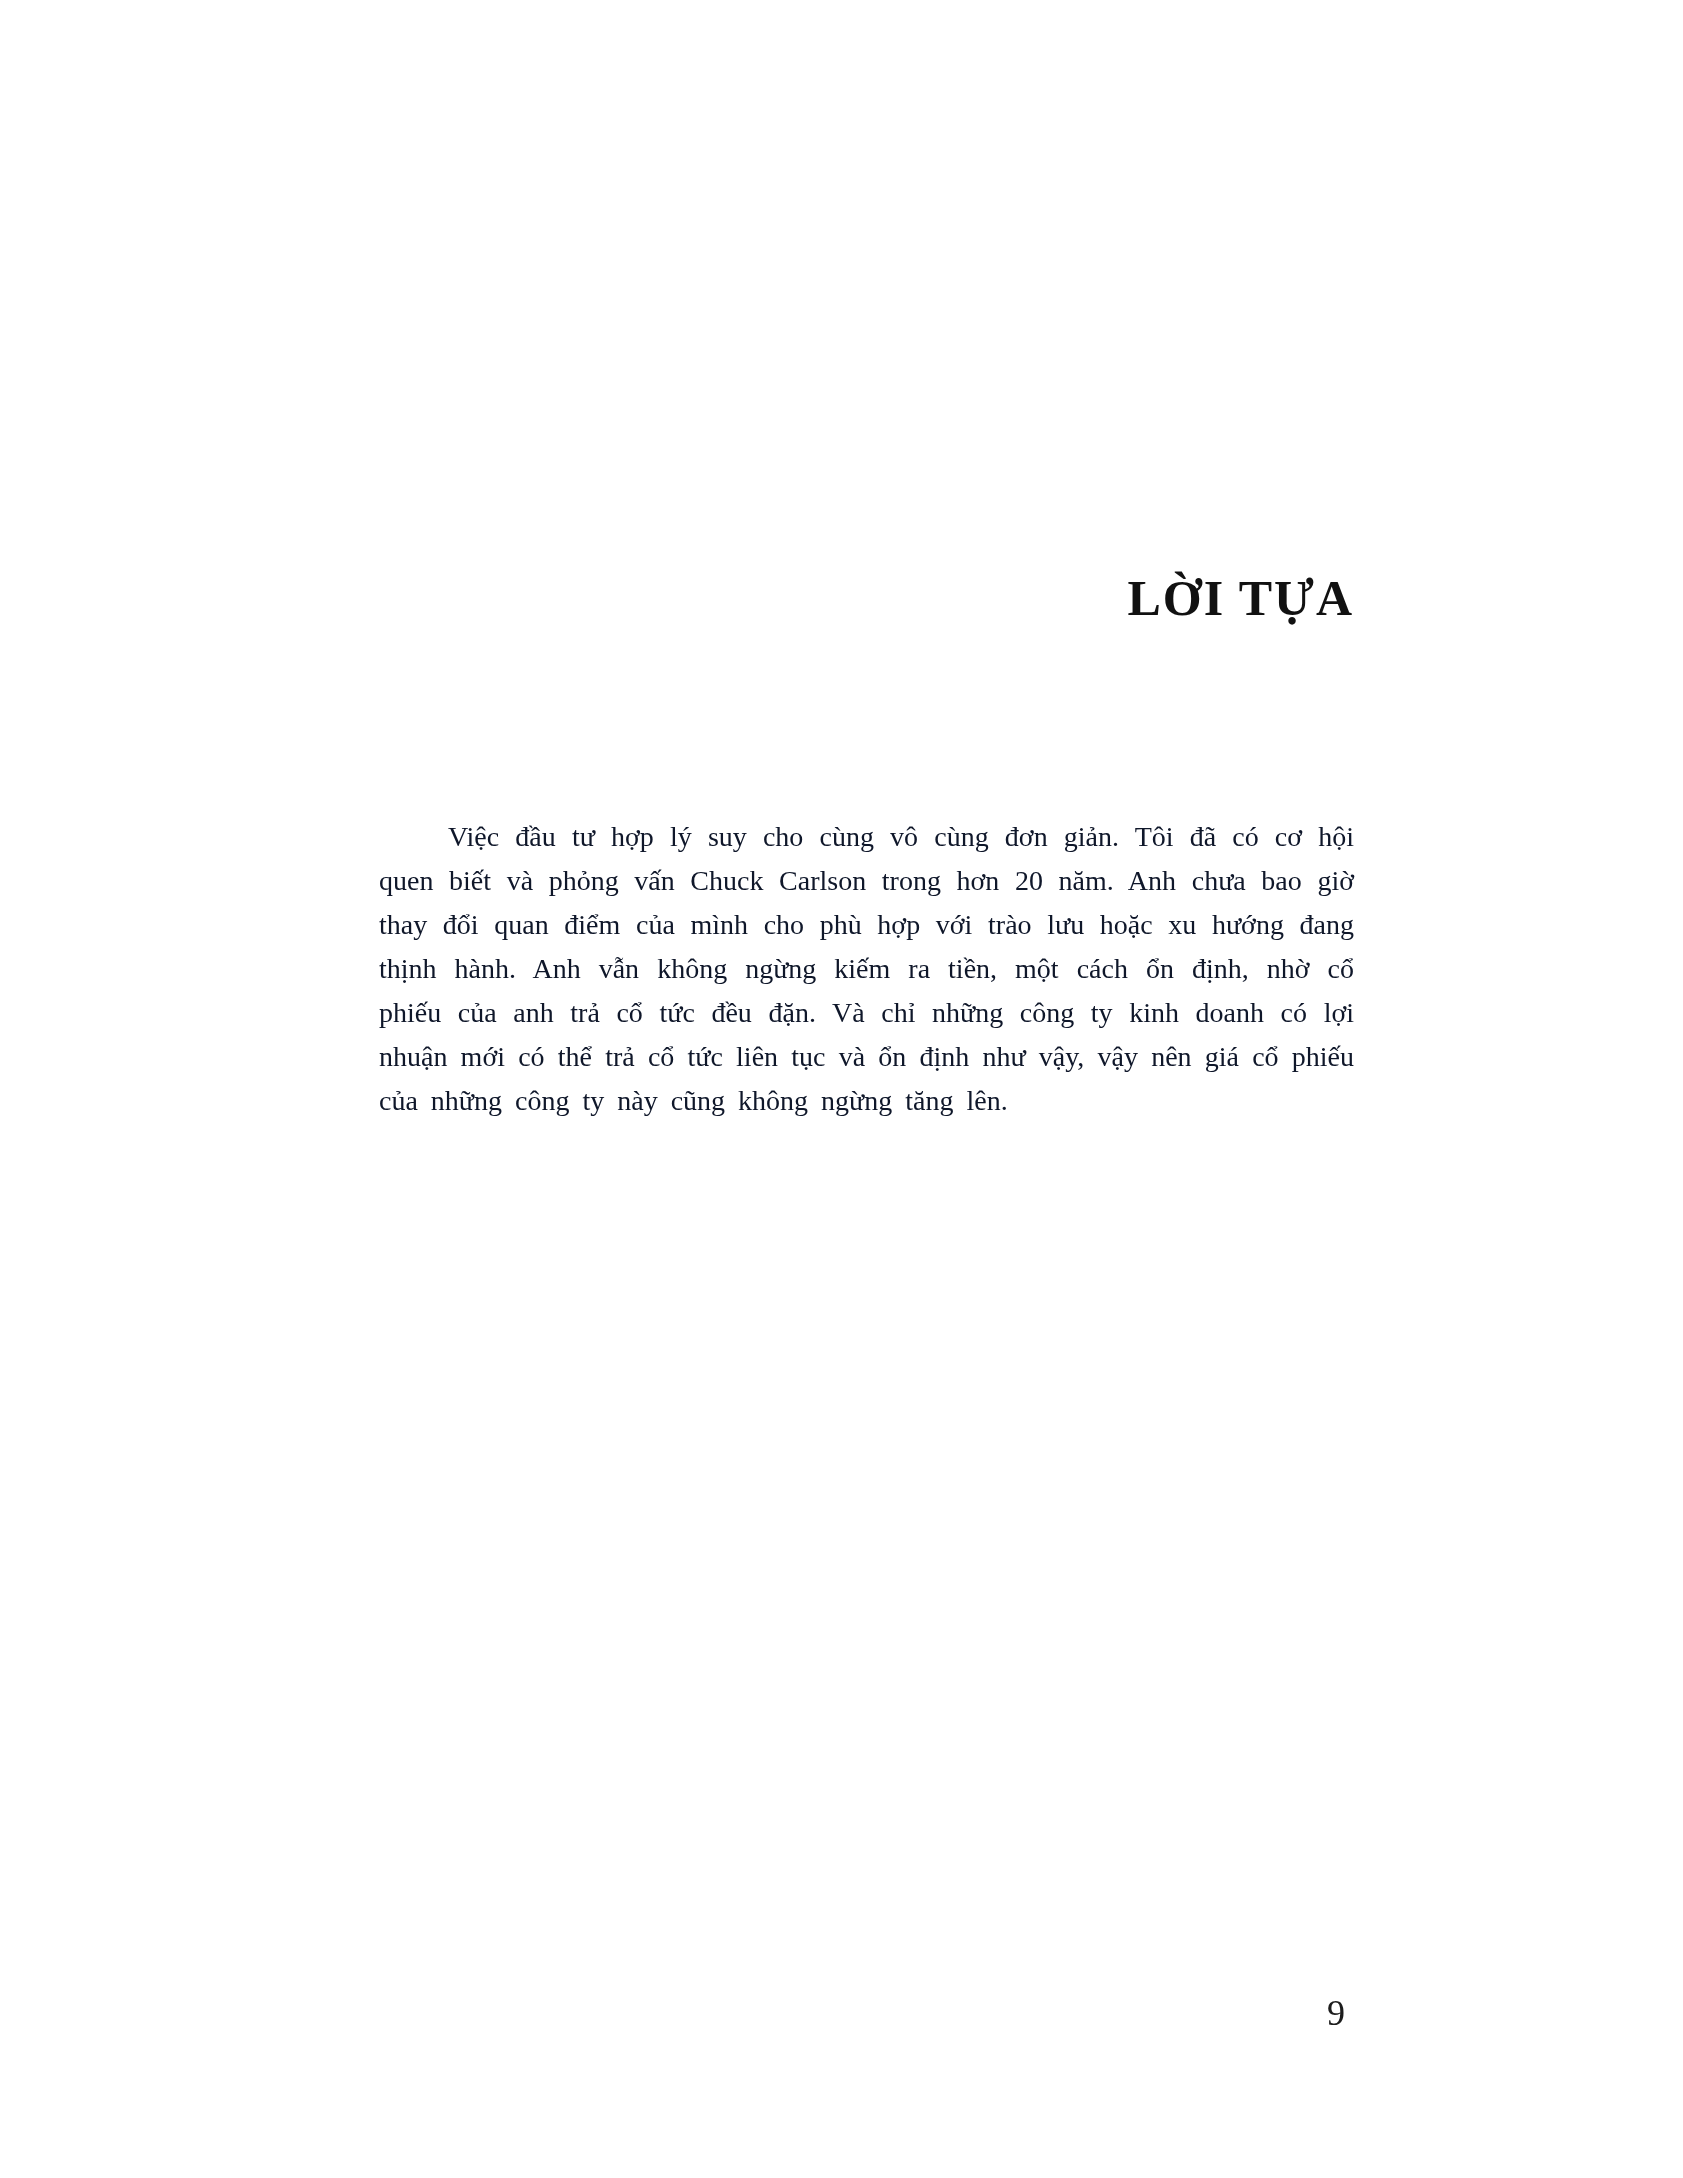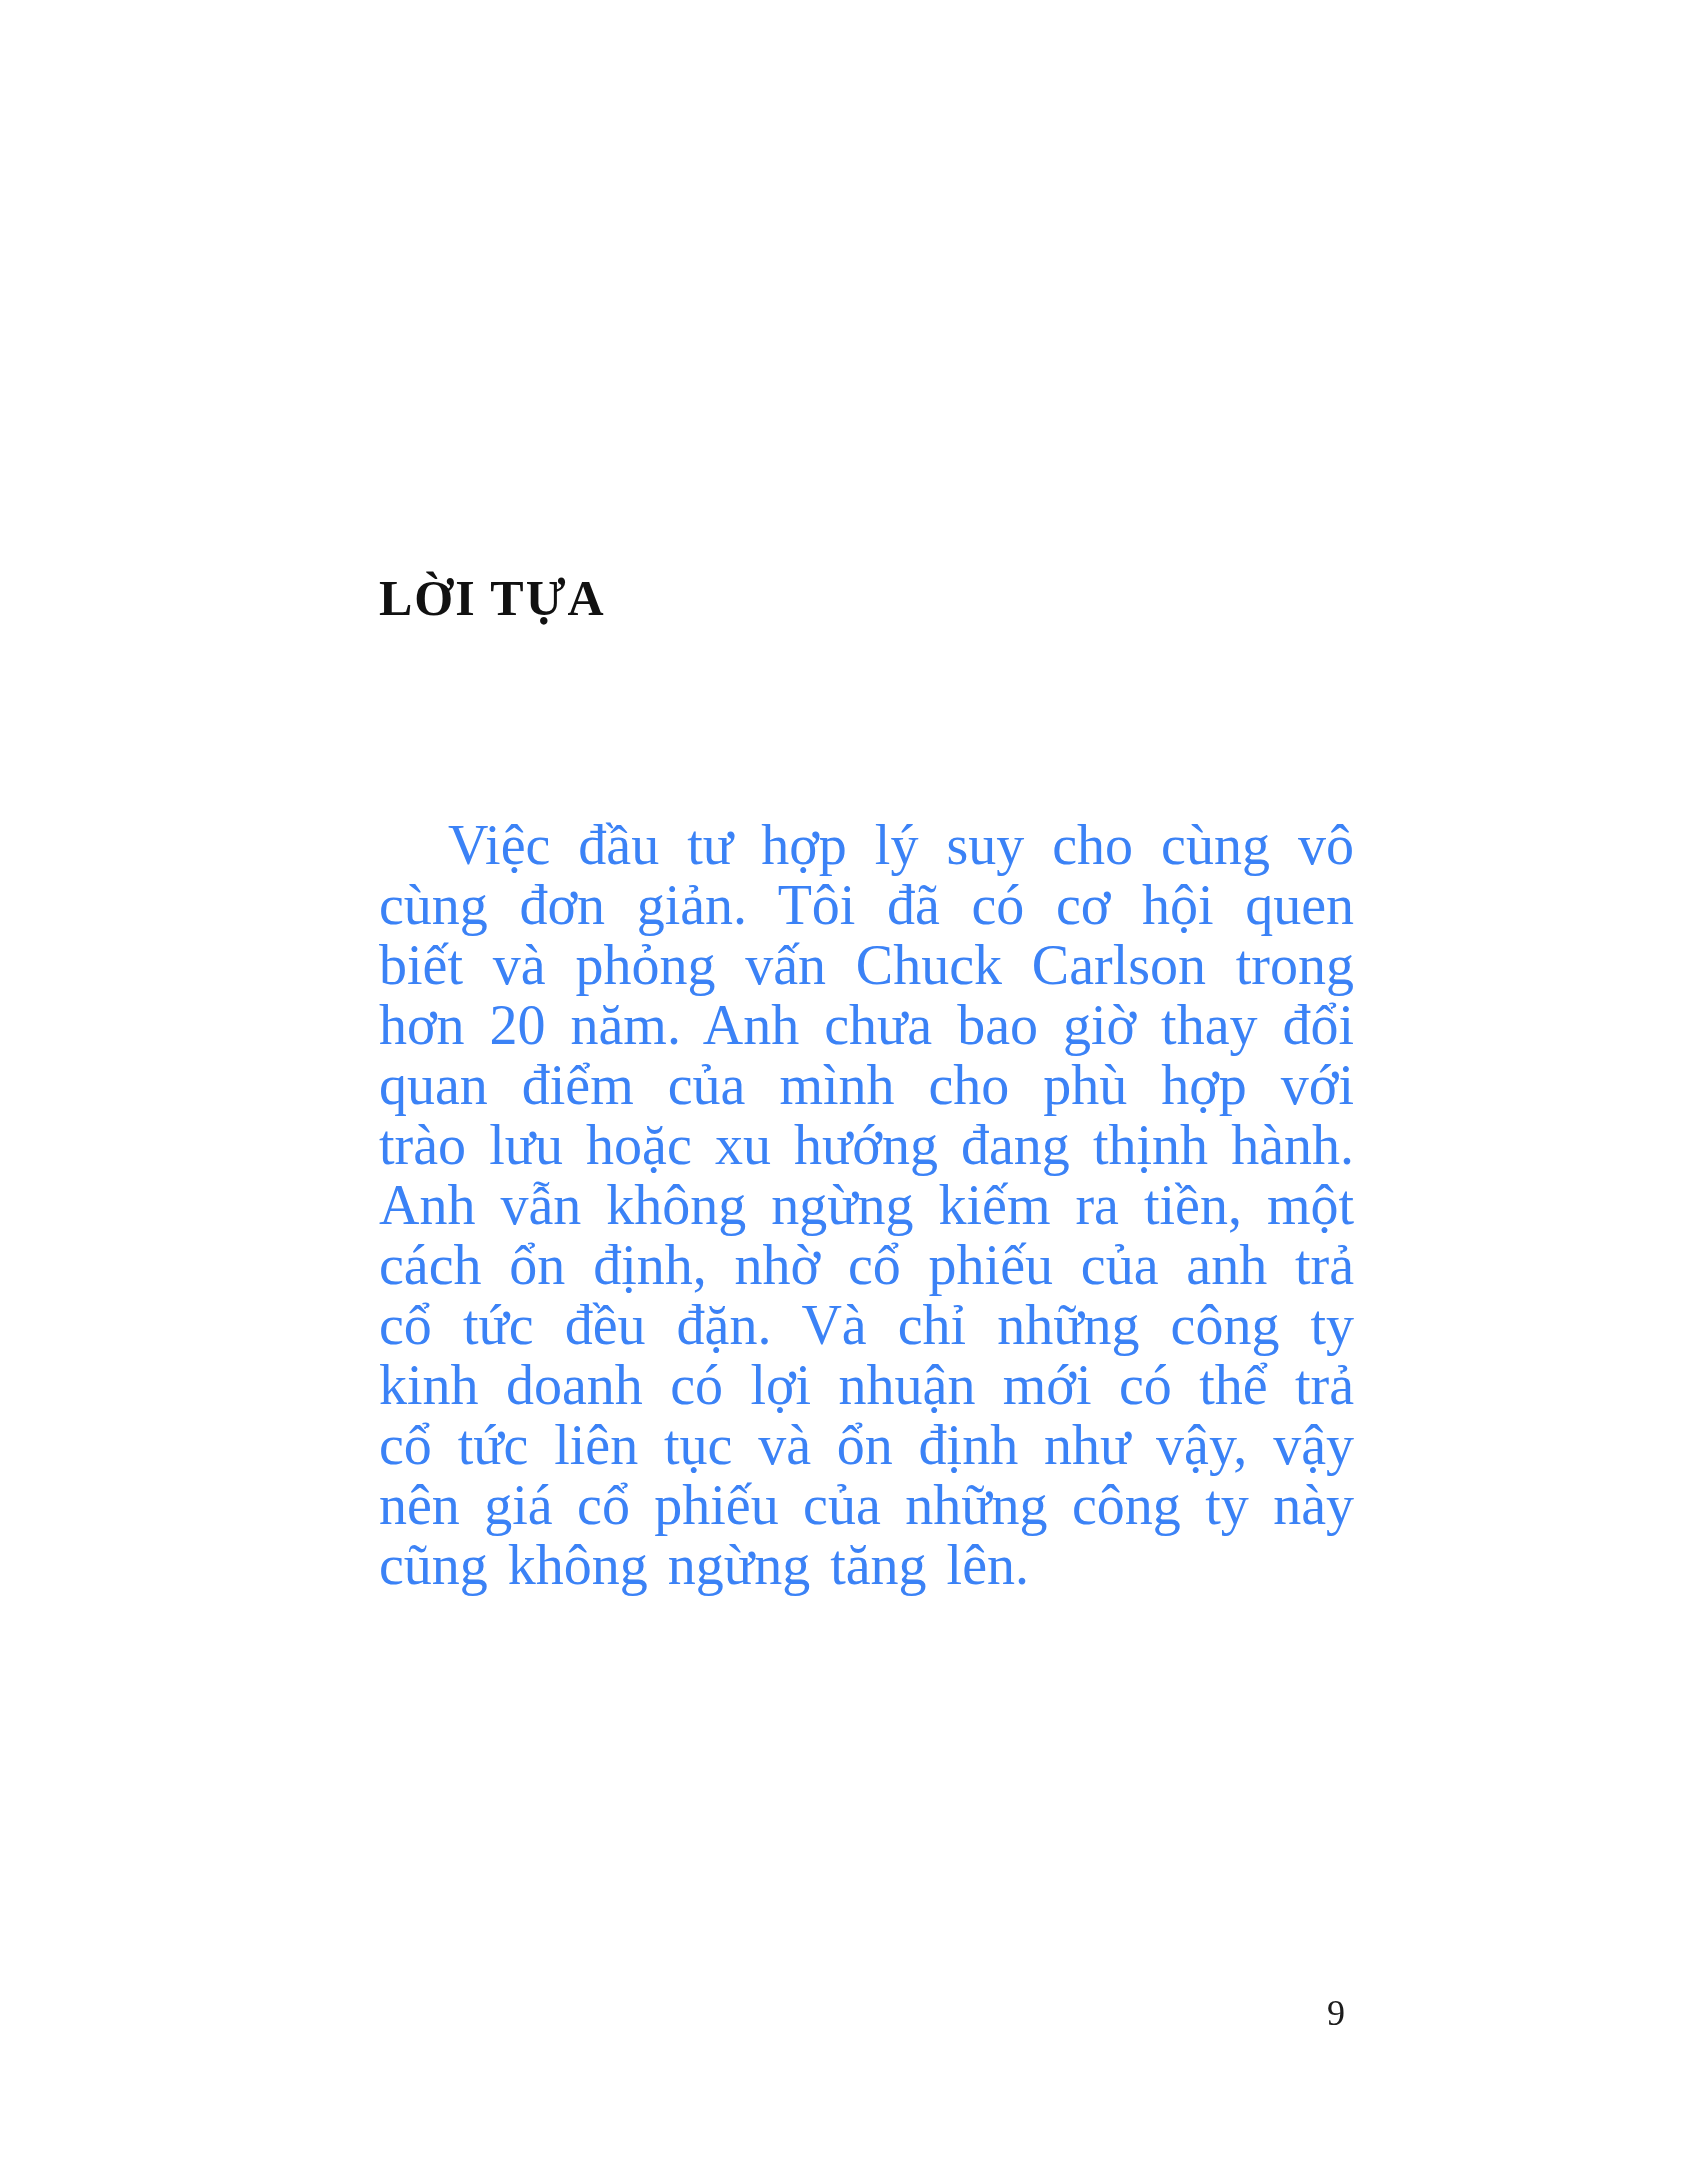--- a/index.html
+++ b/index.html
@@ -17,34 +17,34 @@
     overflow: hidden;
   }
   .content {
     position: absolute;
     left: 379px;
     top: 569px;
     width: 975px;
   }
   .title {
     margin: 0 0 188px 0;
-    text-align: left;
+    text-align: right;
     font-size: 50px;
     font-weight: bold;
     letter-spacing: 2px;
     color: #111111;
   }
   .body-paragraph {
     margin: 0 0 22px 0;
-    font-size: 56px;
-    line-height: 60px;
+    font-size: 28px;
+    line-height: 44px;
     text-align: justify;
     text-indent: 69px;
     word-spacing: 6px;
-    color: #3b82f6;
+    color: #0f172a;
   }
   .page-number {
     position: absolute;
     left: 1327px;
     top: 1992px;
     font-size: 36px;
     color: #1c1c1c;
   }
 </style>
 </head>

